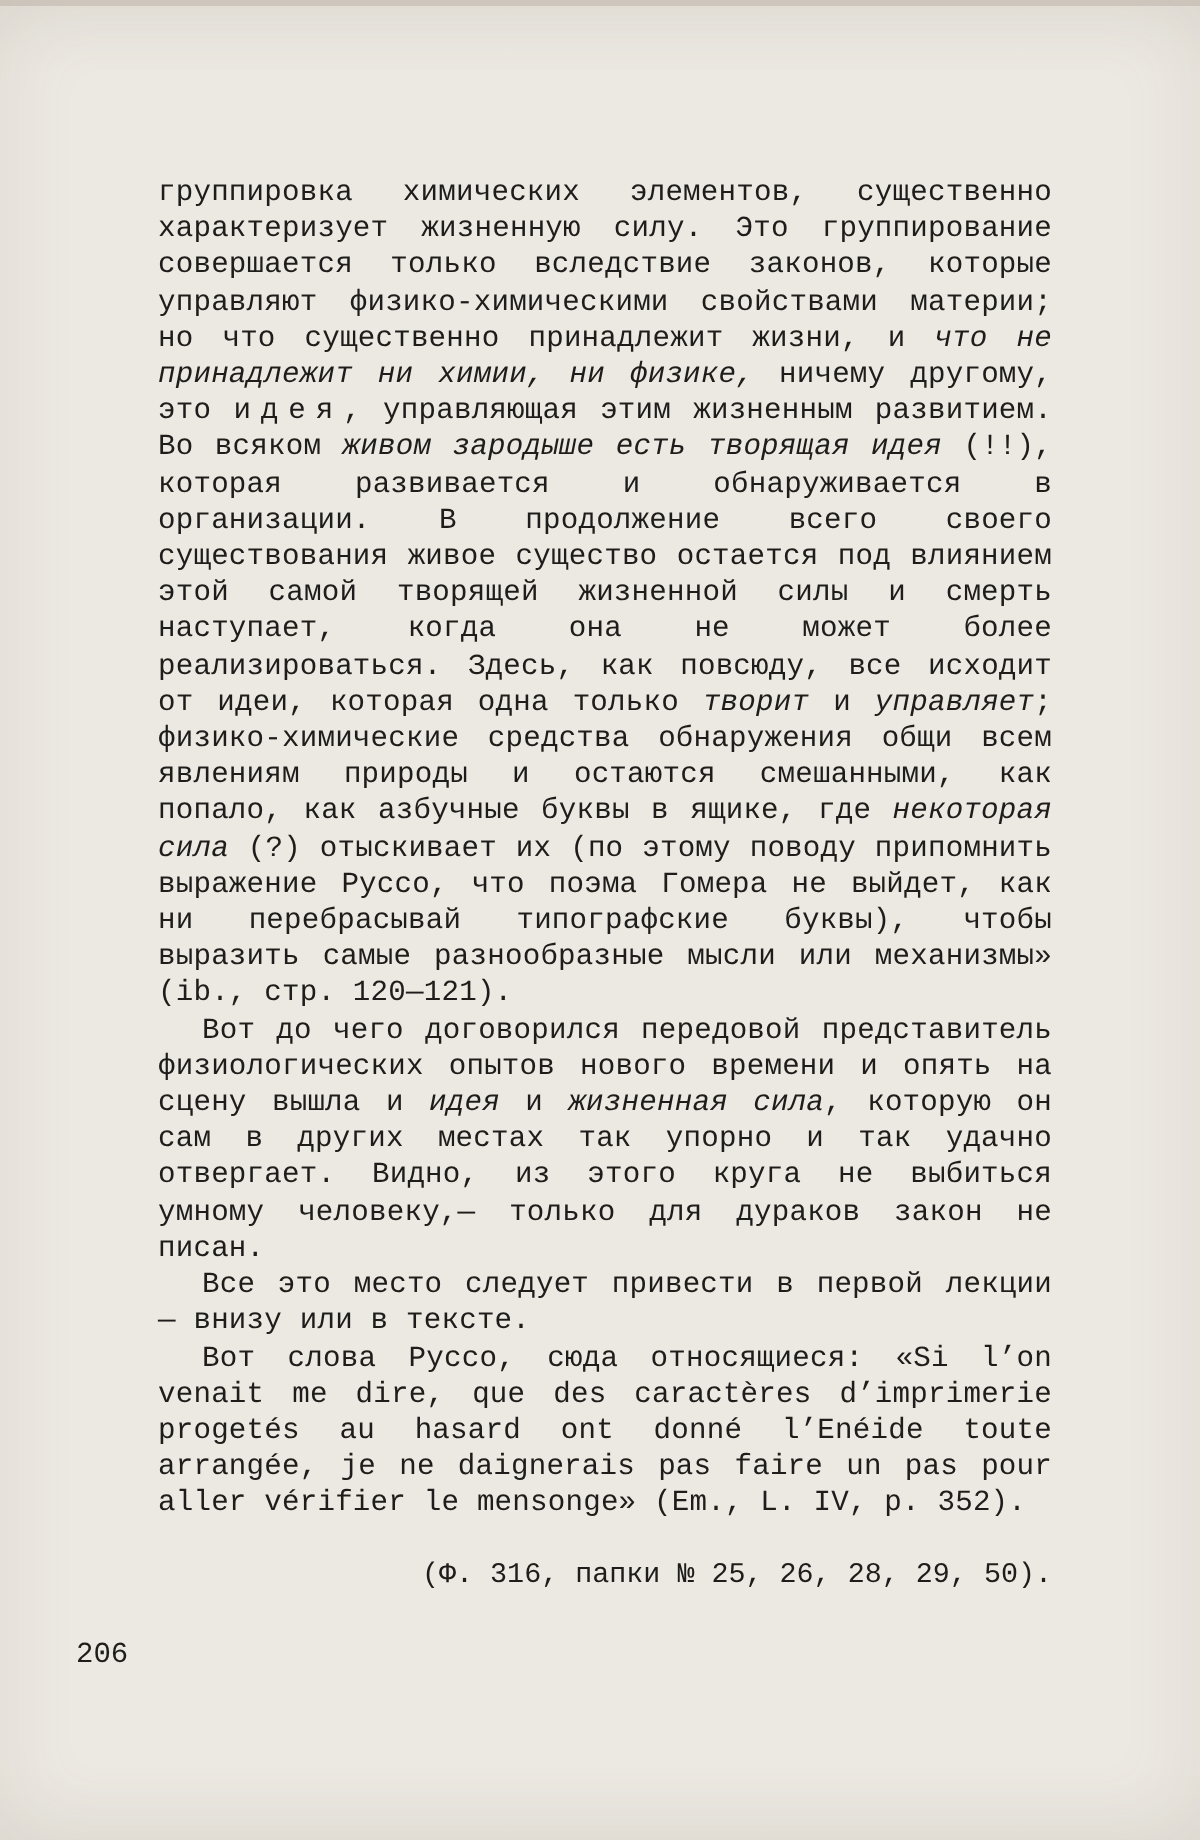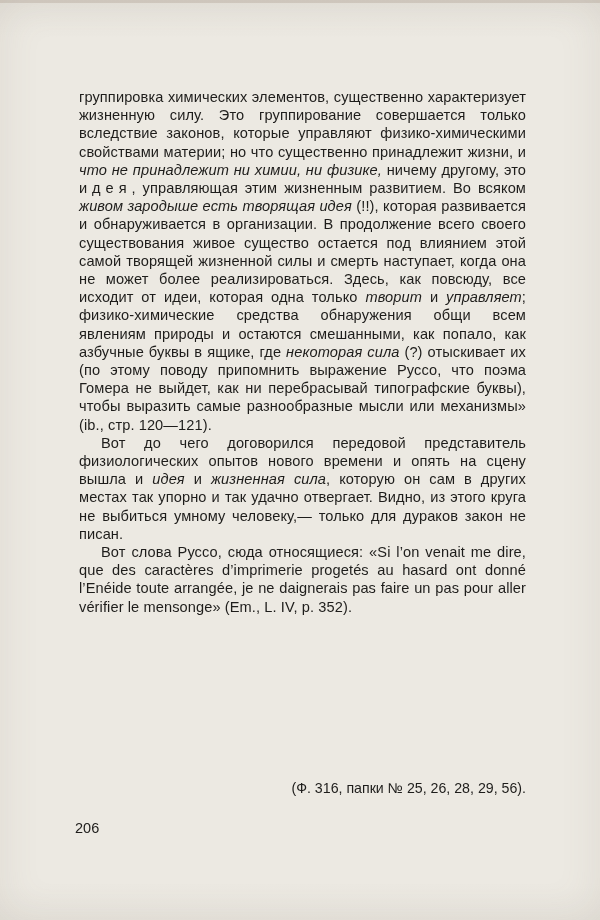--- a/index.html
+++ b/index.html
@@ -8,21 +8,21 @@
     background: #dddad2;
   }
   .scan-page {
     position: relative;
     width: 600px;
     height: 920px;
     background: #ebe8e1;
     background-image: linear-gradient(180deg, #e7e4dd 0%, #ece9e2 4%, #ece9e2 96%, #e8e5de 100%);
     box-shadow: inset 0 0 40px rgba(120,110,90,0.12);
     overflow: hidden;
-    font-family: Liberation Sans, sans-serif;
+    font-family: Liberation Mono, monospace;
     color: #1e1d1b;
   }
   .text-block {
     position: absolute;
     left: 79px;
     top: 88px;
     width: 447px;
     font-size: 14.6px;
     line-height: 18.2px;
     text-align: justify;
@@ -47,37 +47,37 @@
     top: 780px;
     width: 447px;
     text-align: right;
     font-size: 14.2px;
   }
   .page-number {
     position: absolute;
     left: 38px;
     top: 820px;
     font-size: 14.5px;
-    margin-left: 37px;
   }
   .scan-edge-top {
     position: absolute;
     left: 0; top: 0;
     width: 600px; height: 3px;
     background: rgba(150,130,115,0.25);
   }
 </style>
 </head>
 <body>
 
 <div class="scan-page">
   <div class="scan-edge-top"></div>
 
   <div class="text-block">
       <p><span>группировка химических элементов, существенно характеризует жизненную силу. Это группирование совершается только вследствие законов, которые управляют физико-химическими свойствами материи; но что существенно принадлежит жизни, и </span><span class="seg-italic">что не принадлежит ни химии, ни физике,</span><span> ничему другому, это </span><span class="seg-spaced">идея</span><span>, управляющая этим жизненным развитием. Во всяком </span><span class="seg-italic">живом зародыше есть творящая идея</span><span> (!!), которая развивается и обнаруживается в организации. В продолжение всего своего существования живое существо остается под влиянием этой самой творящей жизненной силы и смерть наступает, когда она не может более реализироваться. Здесь, как повсюду, все исходит от идеи, которая одна только </span><span class="seg-italic">творит</span><span> и </span><span class="seg-italic">управляет</span><span>; физико-химические средства обнаружения общи всем явлениям природы и остаются смешанными, как попало, как азбучные буквы в ящике, где </span><span class="seg-italic">некоторая сила</span><span> (?) отыскивает их (по этому поводу припомнить выражение Руссо, что поэма Гомера не выйдет, как ни перебрасывай типографские буквы), чтобы выразить самые разнообразные мысли или механизмы» (ib., стр. 120—121).</span></p>
       <p class="indent"><span>Вот до чего договорился передовой представитель физиологических опытов нового времени и опять на сцену вышла и </span><span class="seg-italic">идея</span><span> и </span><span class="seg-italic">жизненная сила</span><span>, которую он сам в других местах так упорно и так удачно отвергает. Видно, из этого круга не выбиться умному человеку,— только для дураков закон не писан.</span></p>
+      <p class="indent"><span>Все это место следует привести в первой лекции — внизу или в тексте.</span></p>
       <p class="indent"><span>Вот слова Руссо, сюда относящиеся: «Si l’on venait me dire, que des caractères d’imprimerie progetés au hasard ont donné l’Enéide toute arrangée, je ne daignerais pas faire un pas pour aller vérifier le mensonge» (Em., L. IV, p. 352).</span></p>
     </div>
 
-  <div class="archive-note">(Ф. 316, папки № 25, 26, 28, 29, 56).</div>
+  <div class="archive-note">(Ф. 316, папки № 25, 26, 28, 29, 50).</div>
 
   <div class="page-number">206</div>
 </div>
 
 </body></html>

